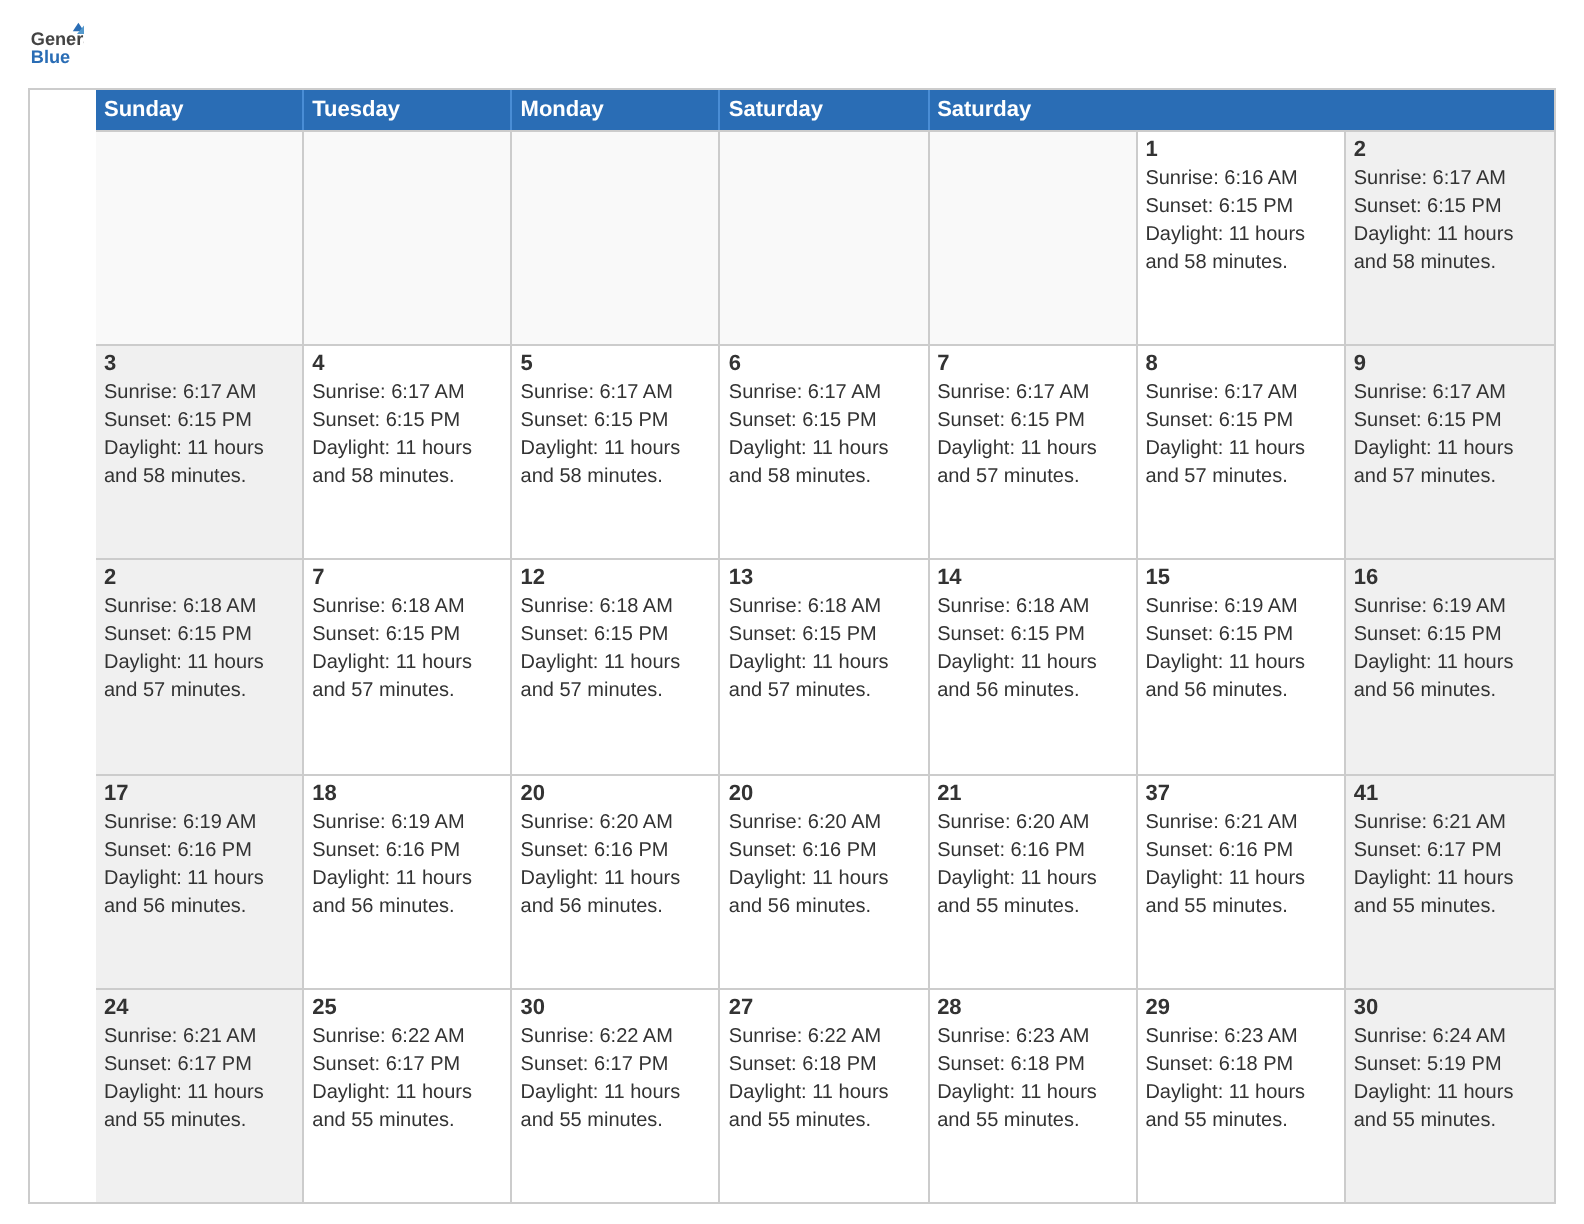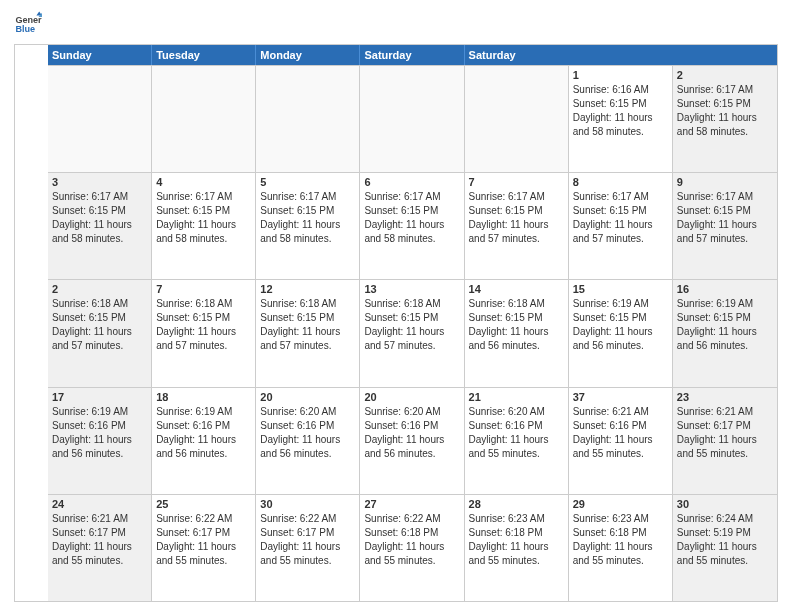--- a/index.html
+++ b/index.html
@@ -267,21 +267,21 @@
 Sunset: 6:16 PM
 Daylight: 11 hours and 55 minutes.</div>
           </div>
           <div class="cal-cell">
             <div class="day-num">37</div>
             <div class="day-info" style="white-space: pre-line;">Sunrise: 6:21 AM
 Sunset: 6:16 PM
 Daylight: 11 hours and 55 minutes.</div>
           </div>
           <div class="cal-cell shaded">
-            <div class="day-num">23</div>
+            <div class="day-num">41</div>
             <div class="day-info" style="white-space: pre-line;">Sunrise: 6:21 AM
 Sunset: 6:17 PM
 Daylight: 11 hours and 55 minutes.</div>
           </div>
         </div>
         <div class="cal-row">
           <div class="cal-cell shaded">
             <div class="day-num">24</div>
             <div class="day-info" style="white-space: pre-line;">Sunrise: 6:21 AM
 Sunset: 6:17 PM

